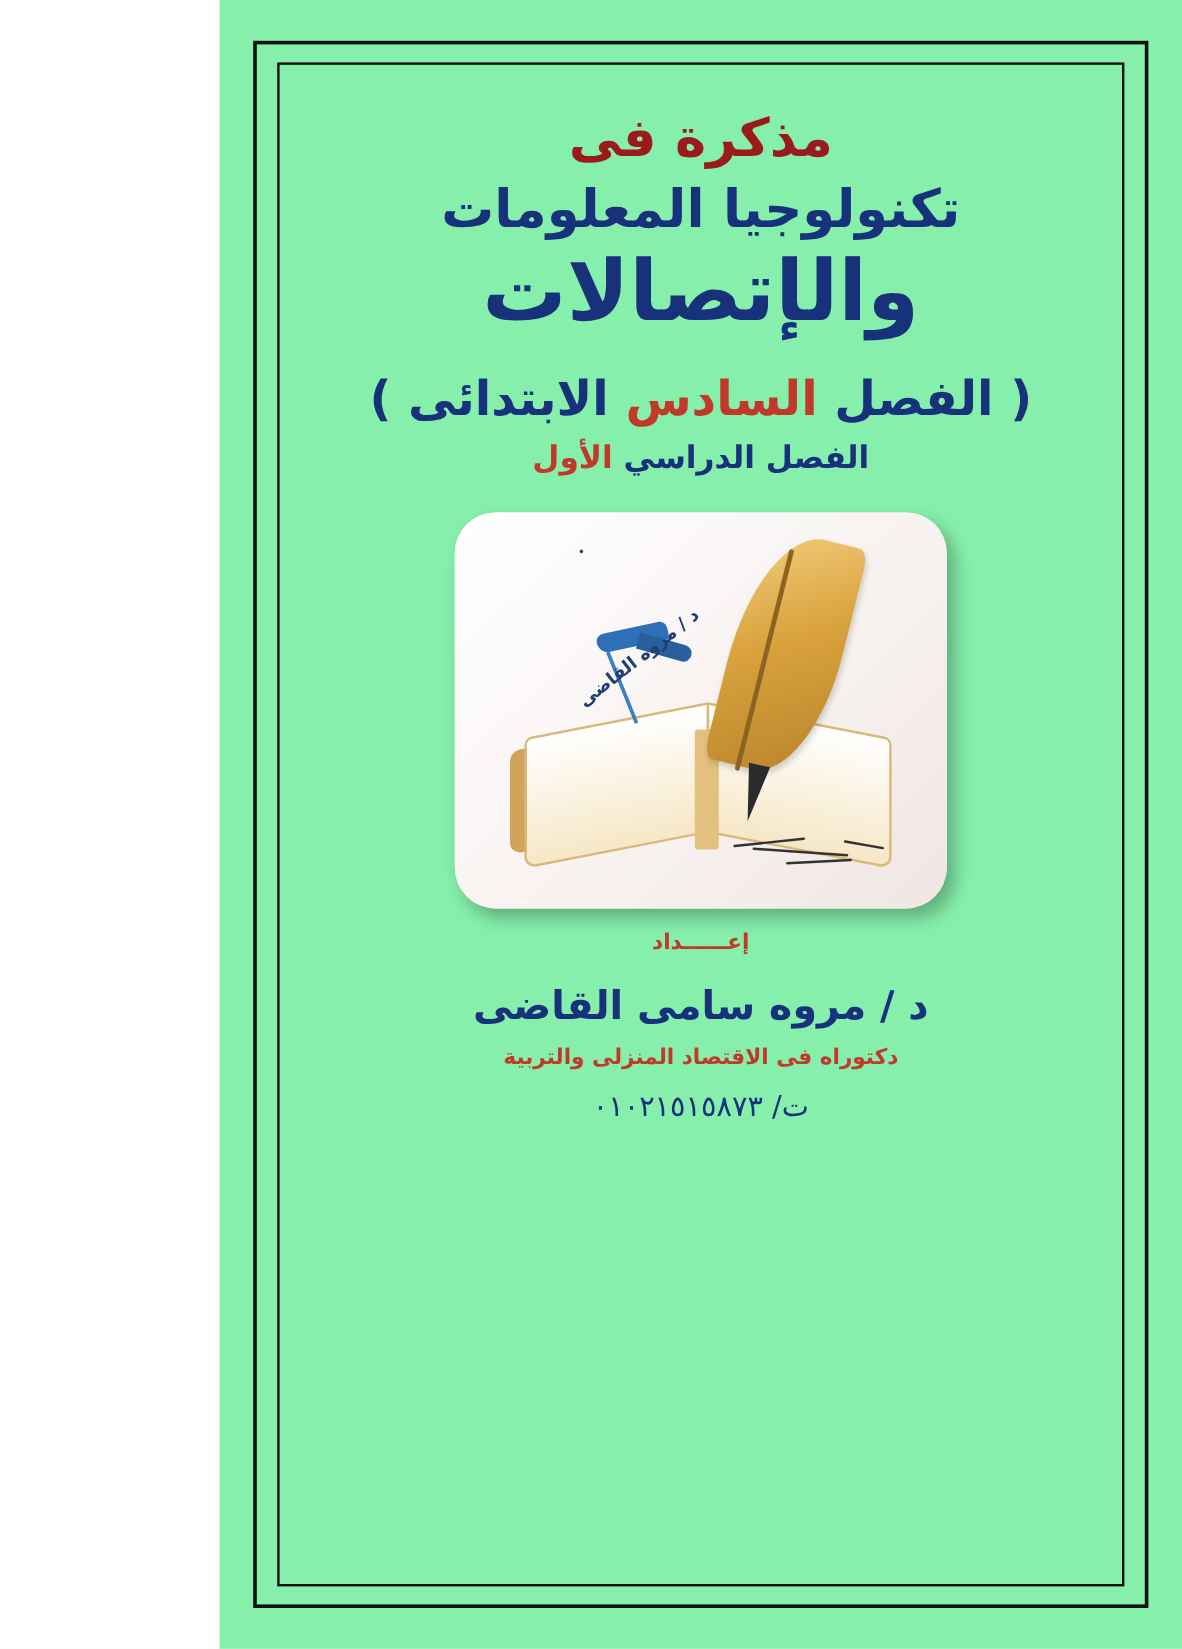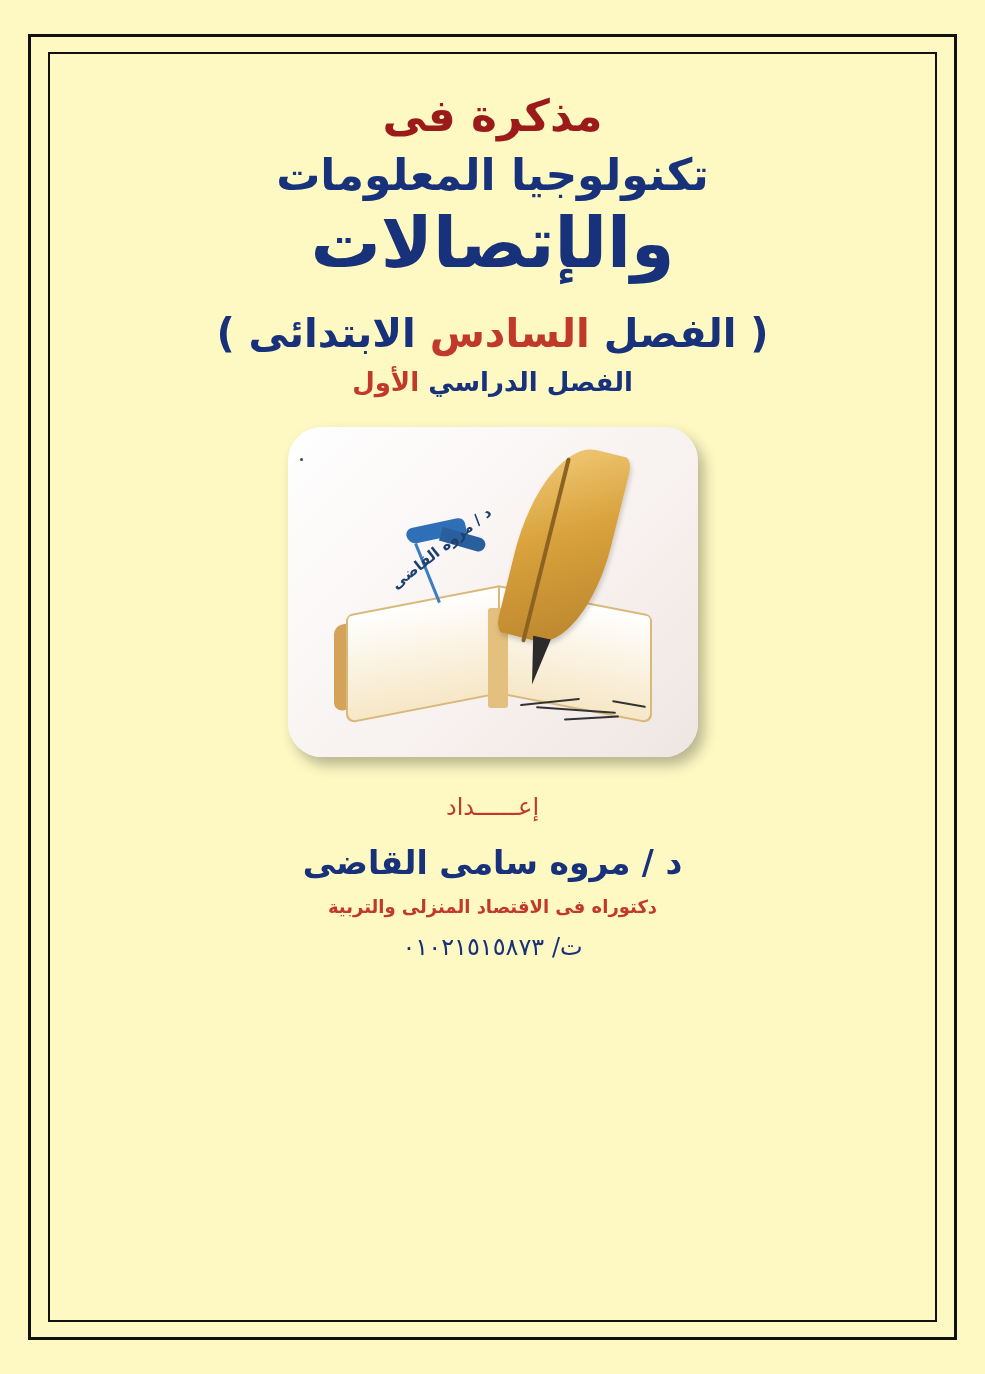--- a/index.html
+++ b/index.html
@@ -9,23 +9,23 @@
   }
   body {
     width: 985px;
     height: 1374px;
     font-family: "DejaVu Sans", "Liberation Sans", sans-serif;
     overflow: hidden;
   }
 
   .page {
     position: relative;
-    width: 985px;
+    width: 802px;
     height: 1374px;
-    background: #fef9c3;
+    background: #86efac;
     box-sizing: border-box;
   }
 
   
   .frame-outer {
     position: absolute;
     left: 28px;
     top: 34px;
     right: 28px;
     bottom: 34px;
@@ -269,23 +269,23 @@
     height: 30px;
   }
   .ink-scribble span {
     position: absolute;
     background: #333;
     height: 2px;
     border-radius: 2px;
   }
 
   .line-prepared {
-    margin-top: 34px;
-    font-size: 24px;
-    font-weight: normal;
+    margin-top: 16px;
+    font-size: 18px;
+    font-weight: bold;
     color: #c0392b;
     letter-spacing: 8px;
   }
 
   .line-author {
     margin-top: 22px;
     font-size: 33px;
     font-weight: bold;
     color: #17317a;
   }

